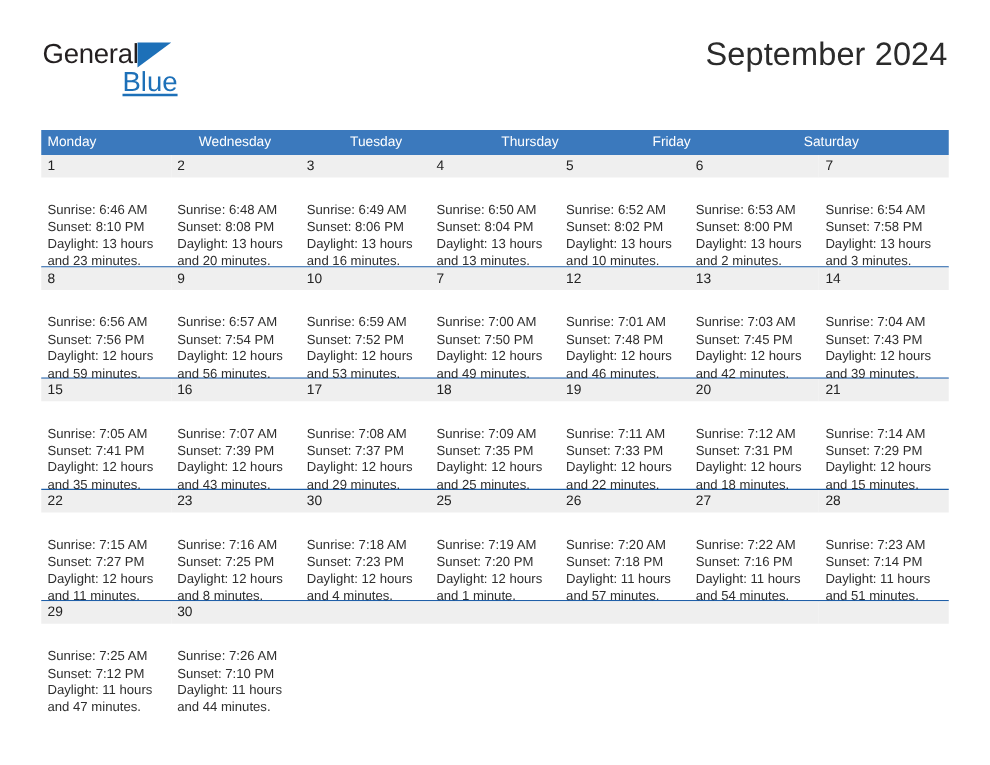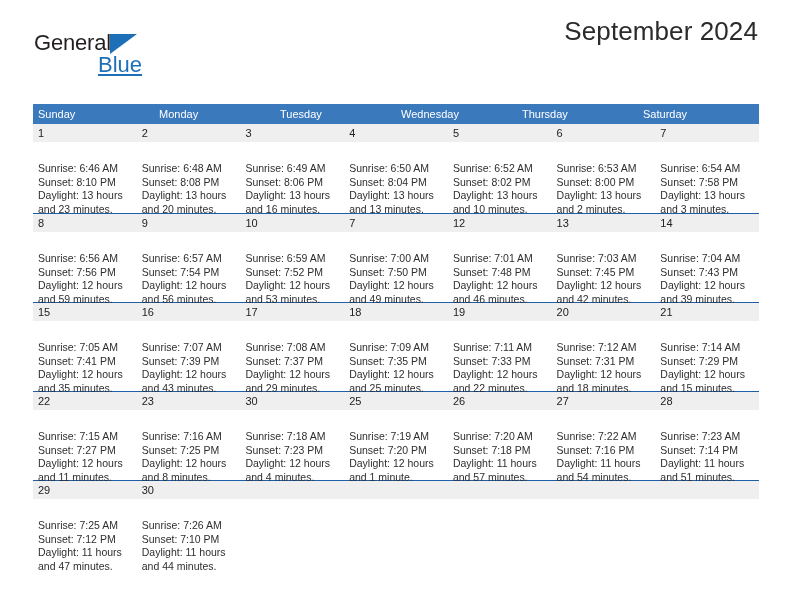--- a/index.html
+++ b/index.html
@@ -51,21 +51,21 @@
     font-size: 22px;
     color: #1d70b8;
     line-height: 20px;
     margin-top: 1px;
     margin-left: 64px;
     text-decoration: underline;
   }
   .title-block {
     position: absolute;
     right: 34px;
-    top: 16px;
+    top: 28px;
     text-align: center;
   }
   .cal-title {
     font-size: 26px;
     font-weight: normal;
     color: #2b2b2b;
     line-height: 30px;
     letter-spacing: 0.1px;
   }
   .cal-subtitle {
@@ -136,25 +136,25 @@
       <span class="logo-blue">Blue</span>
     </div>
     <div class="title-block">
       <div class="cal-title">September 2024</div>
     </div>
   </div>
 
   <div class="calendar">
 
     <div class="weekday-row">
-      <div class="weekday">Sunday</div>
       <div class="weekday">Monday</div>
+      <div class="weekday">Wednesday</div>
       <div class="weekday">Tuesday</div>
-      <div class="weekday">Wednesday</div>
       <div class="weekday">Thursday</div>
+      <div class="weekday">Friday</div>
       <div class="weekday">Saturday</div>
     </div>
 
     <div class="week first">
       <div class="cell">
           <div class="daynum-band">1</div>
           <div class="cell-body">
             <div>Sunrise: 6:46 AM</div>
             <div>Sunset: 8:10 PM</div>
             <div>Daylight: 13 hours</div>

